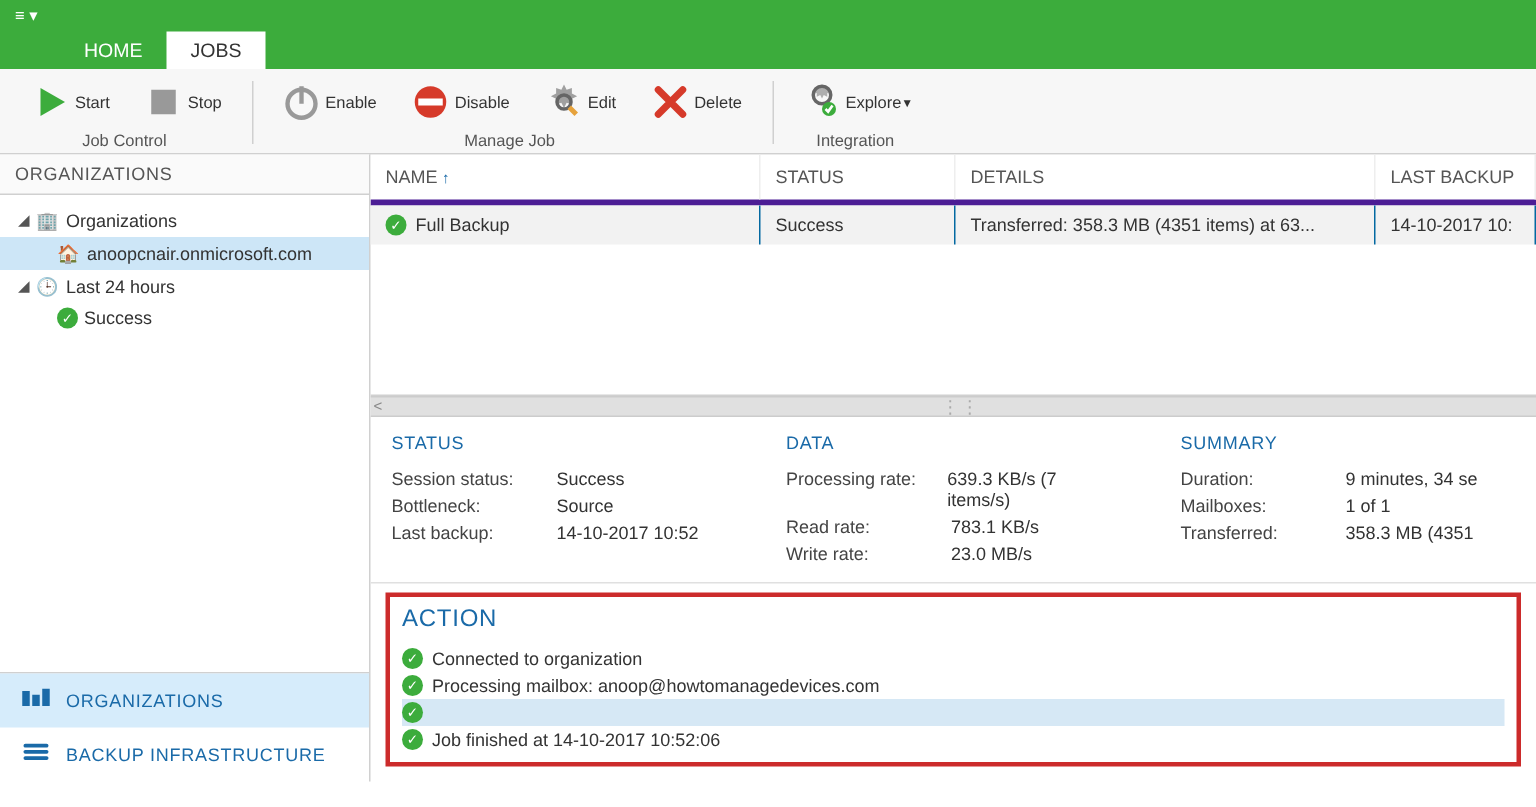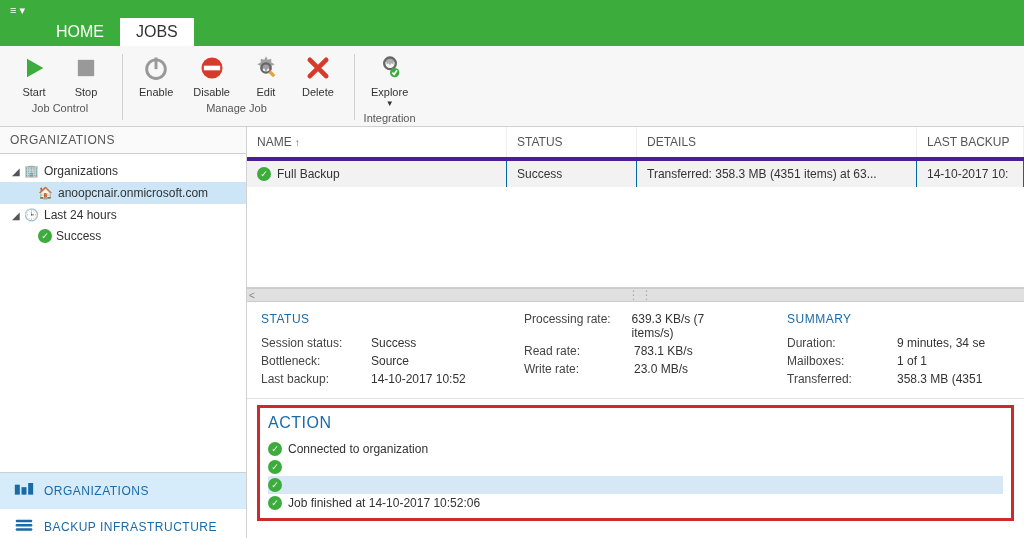--- a/index.html
+++ b/index.html
@@ -4,28 +4,28 @@
 <style>
 * { box-sizing: border-box; margin: 0; padding: 0; font-family: "Segoe UI", Arial, sans-serif; }
 body { font-size: 12px; color: #333; background: #fff; overflow: hidden; width: 1024px; height: 538px; }
 
 
 .menubar { background: #3cac3c; height: 20px; display: flex; align-items: center; padding-left: 4px; }
 .menubar .hamburger { color: #fff; padding: 0 6px; font-size: 11px; }
 
 
 .ribbon-tabs { background: #3cac3c; height: 26px; display: flex; align-items: flex-end; padding-left: 40px; }
-.ribbon-tab { padding: 5px 16px; color: #fff; font-size: 16px; cursor: pointer; }
+.ribbon-tab { padding: 5px 16px; color: #fff; font-size: 13px; cursor: pointer; }
 .ribbon-tab.active { background: #fff; color: #333; }
 
 
 .ribbon { background: #f7f7f7; border-bottom: 1px solid #d0d0d0; display: flex; padding: 4px 8px 2px 8px; }
 .ribbon-group { display: flex; flex-direction: column; align-items: center; margin-right: 4px; }
 .ribbon-buttons { display: flex; }
-.ribbon-btn { display: flex; flex-direction: column; align-items: center; padding: 2px 10px; cursor: pointer; }
+.ribbon-btn { display: flex; flex-direction: row; align-items: center; padding: 2px 10px; cursor: pointer; }
 .ribbon-btn .icn { width: 32px; height: 32px; display: flex; align-items: center; justify-content: center; }
 .ribbon-btn .lbl { font-size: 11px; margin-top: 2px; color: #333; }
 .ribbon-group-label { font-size: 11px; color: #555; margin-top: 2px; text-align: center; width: 100%; }
 .ribbon-sep { width: 1px; background: #d0d0d0; margin: 4px 6px; }
 
 
 .ribbon-btn svg { width: 28px; height: 28px; }
 
 
 .main { display: flex; height: calc(538px - 20px - 26px - 74px); }
@@ -270,20 +270,21 @@
         <div class="panel-row">
             <span class="k">Bottleneck:</span>
             <span class="v">Source</span>
           </div>
         <div class="panel-row">
             <span class="k">Last backup:</span>
             <span class="v">14-10-2017 10:52</span>
           </div>
       </div>
       <div class="panel">
+        <div class="panel-title">DATA</div>
         <div class="panel-row">
             <span class="k">Processing rate:</span>
             <span class="v">639.3 KB/s (7 items/s)</span>
           </div>
         <div class="panel-row">
             <span class="k">Read rate:</span>
             <span class="v">783.1 KB/s</span>
           </div>
         <div class="panel-row">
             <span class="k">Write rate:</span>
@@ -308,20 +309,21 @@
     </div>
 
     <div class="action-box">
       <div class="action-title">ACTION</div>
       <div class="action-row">
           <span class="status-dot"></span>
           <span>Connected to organization</span>
         </div>
       <div class="action-row">
           <span class="status-dot"></span>
+          <span>Processing mailbox: anoop@howtomanagedevices.com</span>
         </div>
       <div class="action-row hl">
           <span class="status-dot"></span>
         </div>
       <div class="action-row">
           <span class="status-dot"></span>
           <span>Job finished at 14-10-2017 10:52:06</span>
         </div>
     </div>
   </div>

